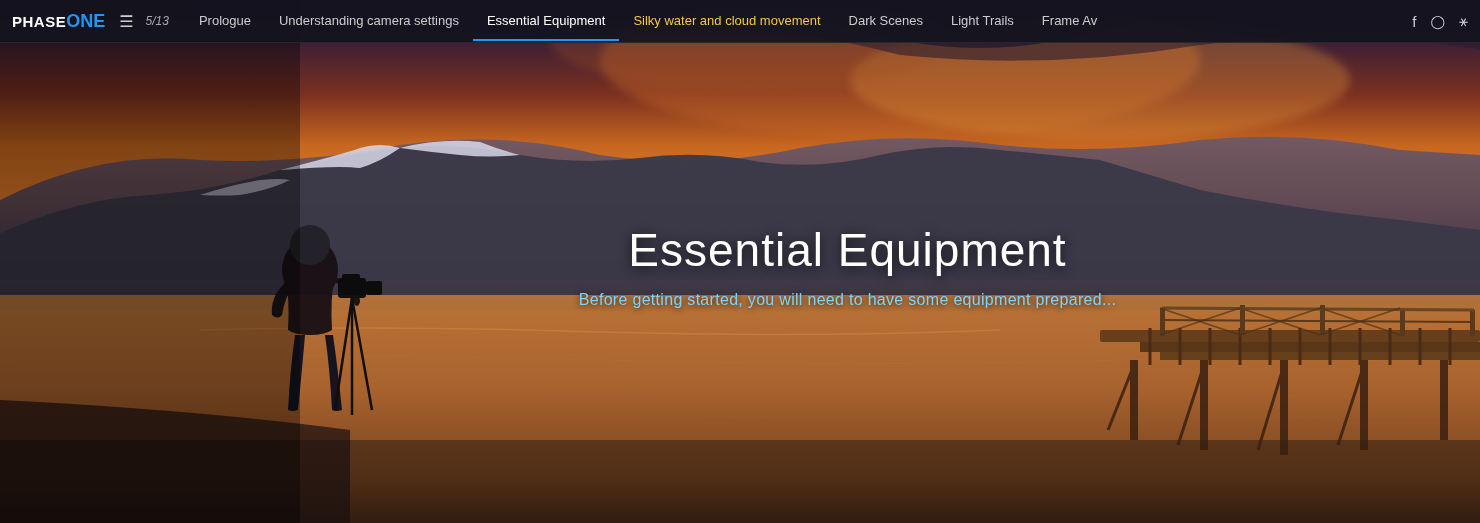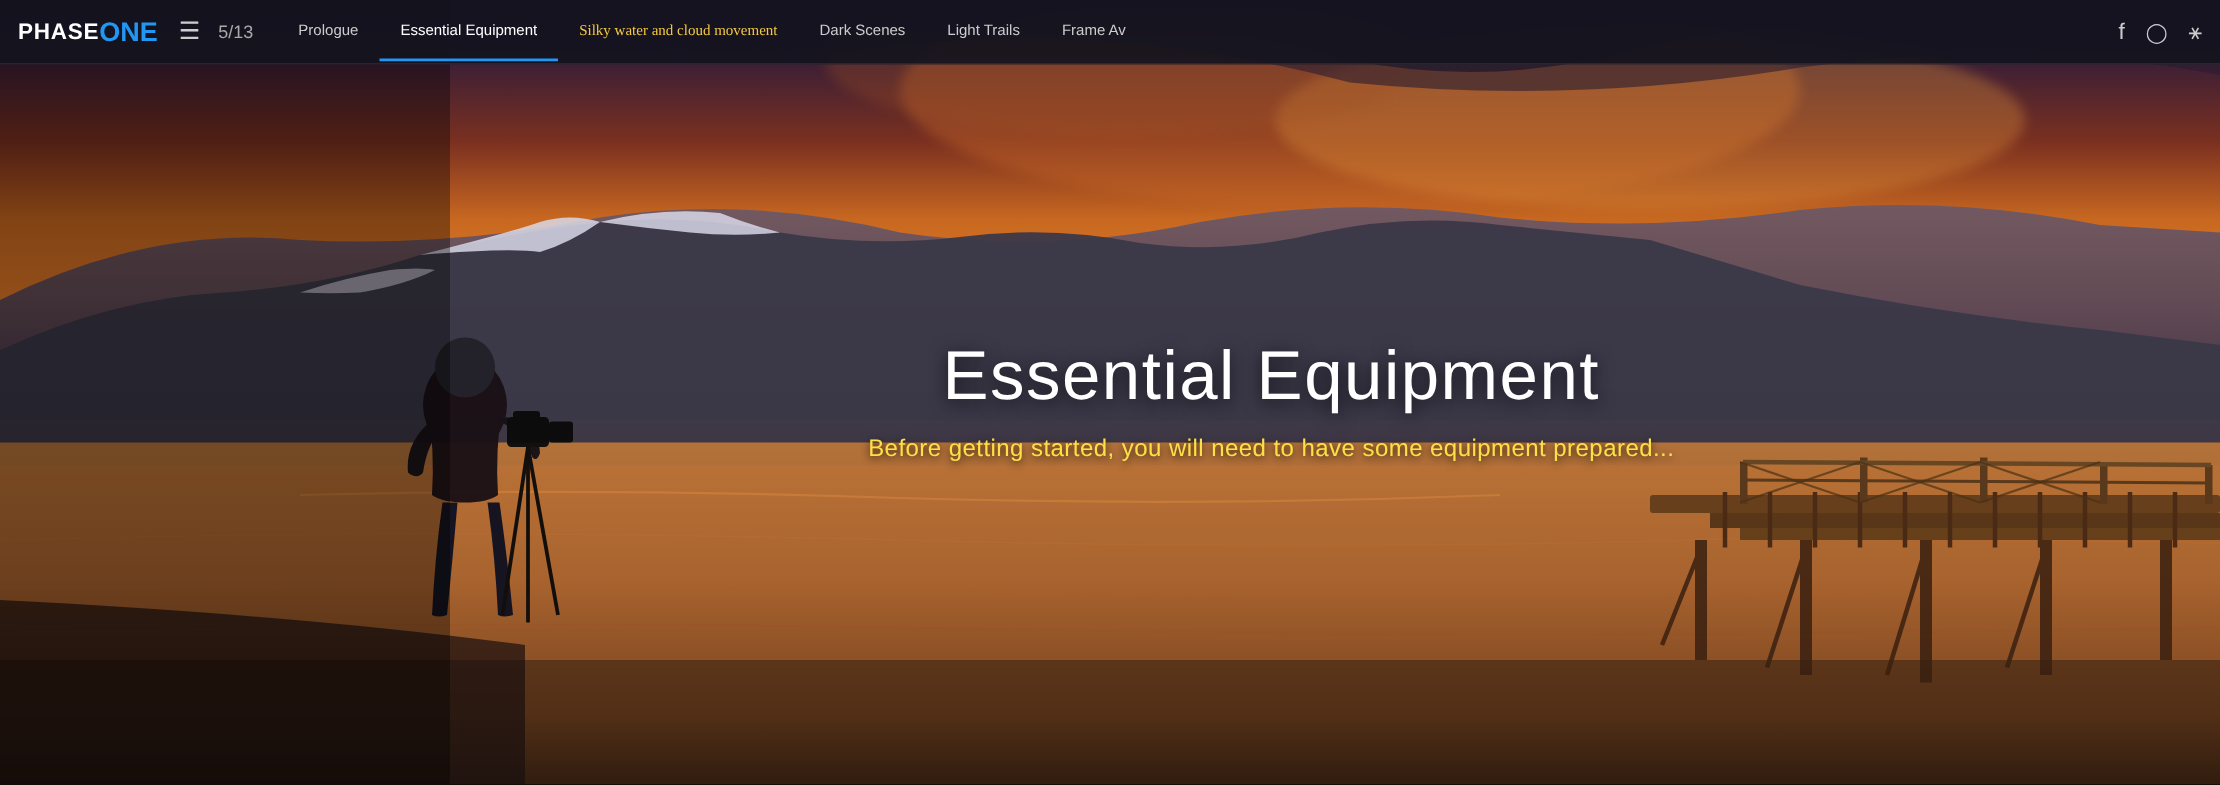--- a/index.html
+++ b/index.html
@@ -42,52 +42,52 @@
       margin-right: 12px;
       cursor: pointer;
       flex-shrink: 0;
     }
 
     .page-counter {
       color: #aaa;
       font-size: 12px;
       margin-right: 16px;
       flex-shrink: 0;
+      font-style: italic;
     }
 
     .nav-items {
       display: flex;
       align-items: center;
       flex: 1;
       overflow: hidden;
       height: 100%;
     }
 
     .nav-item {
       color: #ccc;
-      font-size: 10px;
+      font-size: 13px;
       padding: 0 14px;
       height: 100%;
       display: flex;
       align-items: center;
       cursor: pointer;
       white-space: nowrap;
       border-bottom: 2px solid transparent;
       transition: color 0.2s;
       flex-shrink: 0;
     }
 
     .nav-item.active {
       color: #fff;
       border-bottom: 2px solid #2196f3;
     }
 
     .nav-item.highlighted {
       color: #f4c842;
-      font-family: Liberation Serif, serif;
     }
 
     .nav-social {
       display: flex;
       align-items: center;
       margin-left: auto;
       gap: 14px;
       flex-shrink: 0;
       padding-left: 10px;
     }
@@ -126,21 +126,21 @@
       font-size: 46px;
       font-weight: 300;
       letter-spacing: 1px;
       text-shadow: 0 2px 12px rgba(0,0,0,0.7);
       margin-bottom: 14px;
     }
 
     .hero-subtitle {
       font-size: 16px;
       font-weight: 300;
-      color: #fde047;
+      color: #7dd3fc;
       text-shadow: 0 1px 6px rgba(0,0,0,0.8);
       letter-spacing: 0.3px;
     }
   </style>
 </head>
 <body>
 
 <div class="hero">
   <svg class="hero-scene" viewBox="0 0 1480 523" preserveAspectRatio="xMidYMid slice" xmlns="http://www.w3.org/2000/svg">
 
@@ -285,20 +285,21 @@
     <span class="logo-phase">PHASE</span>
     <span class="logo-one">ONE</span>
   </div>
 
   <span class="hamburger-icon">☰</span>
 
   <span class="page-counter">5/13</span>
 
   <div class="nav-items">
     <span class="nav-item">Prologue</span>
+    <span class="nav-item">Understanding camera settings</span>
     <span class="nav-item active">Essential Equipment</span>
     <span class="nav-item highlighted">Silky water and cloud movement</span>
     <span class="nav-item">Dark Scenes</span>
     <span class="nav-item">Light Trails</span>
     <span class="nav-item">Frame Av</span>
   </div>
 
   <div class="nav-social">
     <span class="social-icon">f</span>
     <span class="social-icon" style="font-size:13px;">◯</span>

